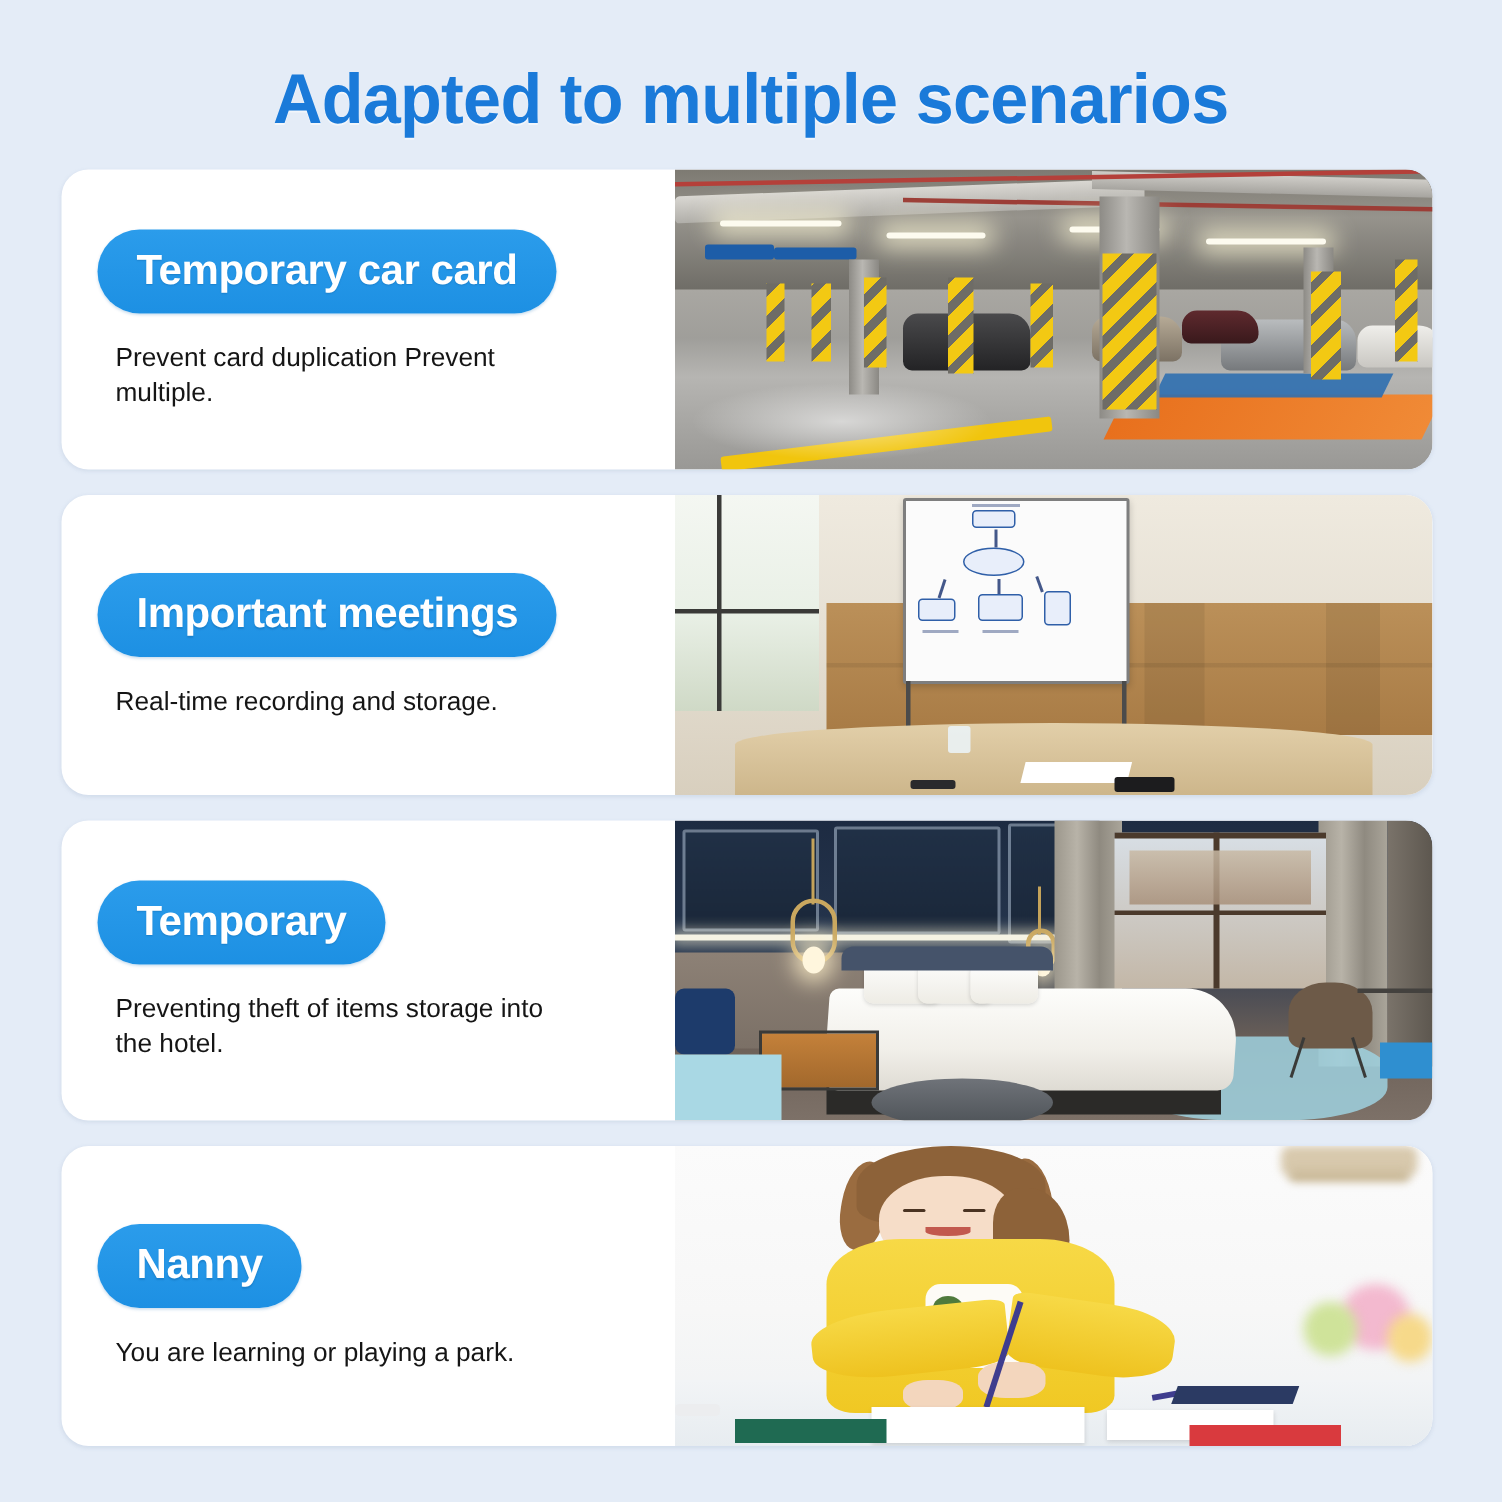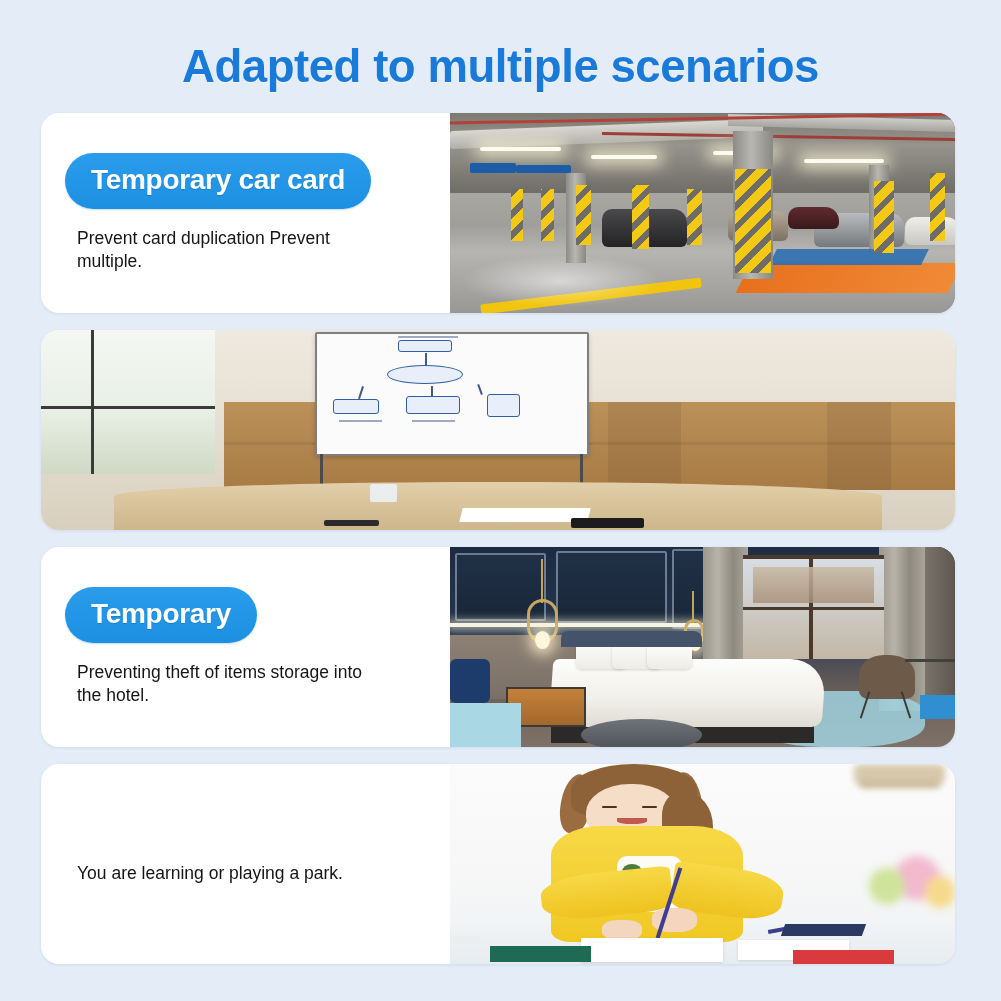--- a/index.html
+++ b/index.html
@@ -226,20 +226,24 @@
           <div class="g-chev" style="left:36%;top:36%;width:3.5%;height:32%;"></div>
           <div class="g-chev" style="left:47%;top:38%;width:3%;height:28%;"></div>
           <div class="g-chev" style="left:56.5%;top:28%;width:7%;height:52%;"></div>
           <div class="g-chev" style="left:84%;top:34%;width:4%;height:36%;"></div>
           <div class="g-chev" style="left:95%;top:30%;width:3%;height:34%;"></div>
         </div>
       </div>
     </div>
 
     <div class="card">
+      <div class="card-text">
+        <span class="pill">Important meetings</span>
+        <p class="desc">Real-time recording and storage.</p>
+      </div>
       <div class="card-media">
         <div class="photo meeting">
           <div class="m-window"></div>
           <div class="m-winmullion" style="left:5.5%;top:0;width:3px;height:72%;"></div>
           <div class="m-winmullion" style="left:0;top:38%;width:19%;height:3px;"></div>
           <div class="m-wallwood"></div>
           <div class="m-wallpanel" style="left:62%;top:36%;width:8%;height:44%;"></div>
           <div class="m-wallpanel" style="left:86%;top:36%;width:7%;height:44%;"></div>
           <div class="m-wallpanel" style="left:20%;top:56%;width:80%;height:3px;"></div>
 
@@ -341,20 +345,21 @@
           <div style="position:absolute;left:82%;top:72%;width:2px;height:14%;background:#3a3a38;transform:rotate(18deg);"></div>
           <div style="position:absolute;left:90%;top:72%;width:2px;height:14%;background:#3a3a38;transform:rotate(-18deg);"></div>
           <div class="h-deskblue" style="left:93%;top:74%;width:7%;height:12%;"></div>
           <div style="position:absolute;left:90%;top:56%;width:10%;height:3px;background:#43413e;"></div>
         </div>
       </div>
     </div>
 
     <div class="card">
       <div class="card-text">
+        <span class="pill">Nanny</span>
         <p class="desc">You are learning or playing a park.</p>
       </div>
       <div class="card-media">
         <div class="photo nanny">
           <div class="n-bgblur" style="right:2%;top:0;width:18%;height:10%;background:#d8c9ad;"></div>
           <div class="n-bgblur" style="right:3%;top:8%;width:16%;height:4%;background:#c9b896;"></div>
           <div class="n-desk"></div>
           <div class="n-flower" style="right:3%;top:46%;width:9%;height:22%;background:#f3b9cf;"></div>
           <div class="n-flower" style="right:10%;top:52%;width:7%;height:18%;background:#cfe39a;"></div>
           <div class="n-flower" style="right:0;top:56%;width:6%;height:16%;background:#f6d98a;"></div>

